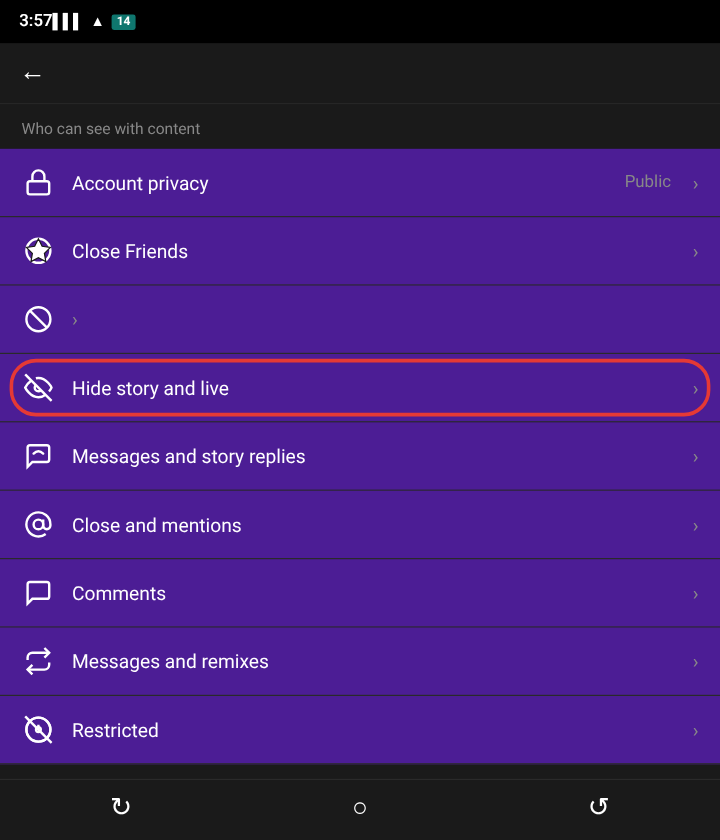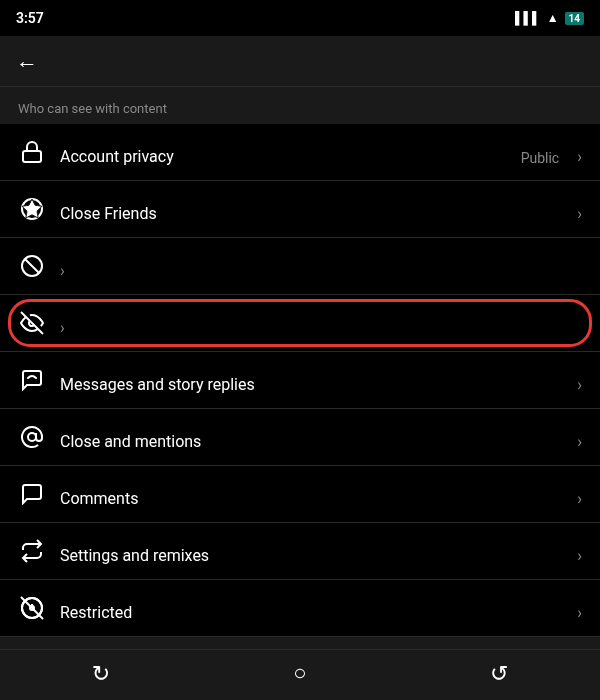--- a/index.html
+++ b/index.html
@@ -11,21 +11,20 @@
       overflow: hidden;
       display: flex;
       flex-direction: column;
     }
 
     
     .status-bar {
       background: #000;
       color: #fff;
       display: flex;
-      justify-content: space-between;
       align-items: center;
       padding: 6px 16px;
       height: 36px;
       flex-shrink: 0;
     }
     .status-time {
       font-size: 14px;
       font-weight: 600;
     }
     .status-icons {
@@ -85,26 +84,26 @@
     
     .section-label {
       color: #888;
       font-size: 13px;
       padding: 14px 18px 8px 18px;
     }
 
     
     .menu-item {
       display: flex;
-      align-items: flex-end;
+      align-items: center;
       padding: 14px 18px;
       border-bottom: 1px solid #2a2a2a;
       cursor: pointer;
       position: relative;
-      background: #000000;
+      background: #4c1d95;
     }
     .menu-icon {
       width: 28px;
       height: 28px;
       display: flex;
       align-items: center;
       justify-content: center;
       margin-right: 14px;
       flex-shrink: 0;
     }
@@ -218,20 +217,21 @@
     </div>
 
     <div class="menu-item highlight-item">
       <div class="highlight-border"></div>
       <div class="menu-icon">
         <svg viewBox="0 0 24 24">
             <path d="M17.94 17.94A10.07 10.07 0 0 1 12 20c-7 0-11-8-11-8a18.45 18.45 0 0 1 5.06-5.94M9.9 4.24A9.12 9.12 0 0 1 12 4c7 0 11 8 11 8a18.5 18.5 0 0 1-2.16 3.19m-6.72-1.07a3 3 0 1 1-4.24-4.24"></path>
             <line x1="1" y1="1" x2="23" y2="23"></line>
           </svg>
       </div>
+      <span class="menu-label">Hide story and live</span>
       <span class="chevron">›</span>
     </div>
 
 
     <div class="menu-item">
       <div class="menu-icon">
         <svg viewBox="0 0 24 24">
             <path d="M21 15a2 2 0 0 1-2 2H7l-4 4V5a2 2 0 0 1 2-2h14a2 2 0 0 1 2 2z"></path>
             <path d="M8 10 Q12 6 16 10" stroke-linecap="round"></path>
           </svg>
@@ -263,21 +263,21 @@
 
     <div class="menu-item">
       <div class="menu-icon">
         <svg viewBox="0 0 24 24">
             <polyline points="17 1 21 5 17 9"></polyline>
             <path d="M3 11V9a4 4 0 0 1 4-4h14"></path>
             <polyline points="7 23 3 19 7 15"></polyline>
             <path d="M21 13v2a4 4 0 0 1-4 4H3"></path>
           </svg>
       </div>
-      <span class="menu-label">Settings and remixes</span>
+      <span class="menu-label">Messages and remixes</span>
       <span class="chevron">›</span>
     </div>
 
     <div class="menu-item">
       <div class="menu-icon">
         <svg viewBox="0 0 24 24">
             <circle cx="12" cy="12" r="10"></circle>
             <line x1="12" y1="8" x2="12" y2="12"></line>
             <line x1="12" y1="16" x2="12.01" y2="16"></line>
             <circle cx="12" cy="12" r="10"></circle>

